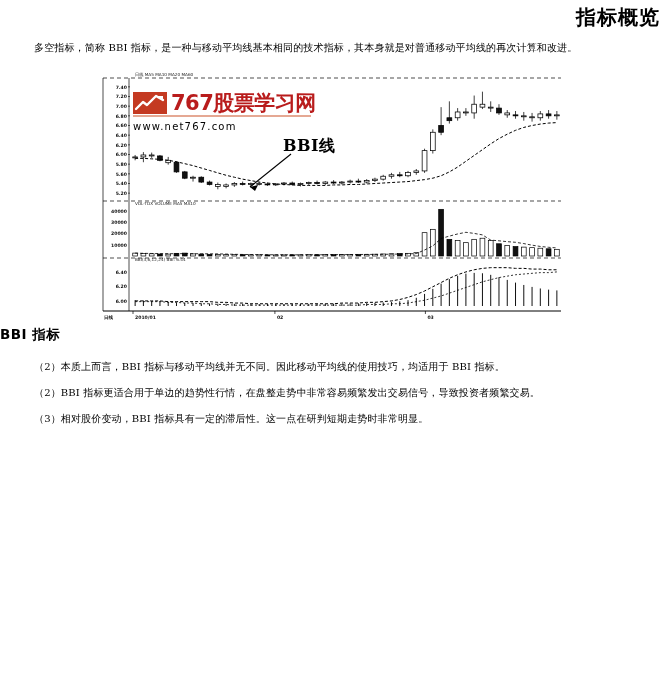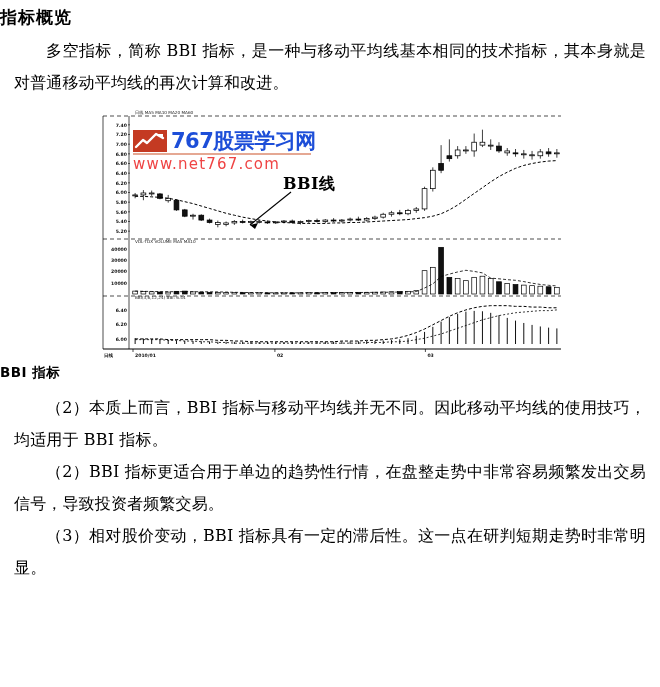--- a/index.html
+++ b/index.html
@@ -11,35 +11,35 @@
     width: 660px;
     height: 687px;
     position: relative;
     font-family: "DejaVu Serif", "Liberation Serif", serif;
     color: #000000;
     overflow: hidden;
   }
 
   
   .page-title {
-    text-align: left;
-    font-family: "DejaVu Sans", "Liberation Sans", sans-serif;
-    font-weight: bold;
-    font-size: 17px;
+    text-align: right;
+    font-family: "DejaVu Sans", "Liberation Sans", sans-serif;
+    font-weight: bold;
+    font-size: 20px;
     letter-spacing: 1px;
     margin: 6px 0 0 0;
     padding: 0;
     line-height: 22px;
   }
 
   
   .para {
     font-family: "DejaVu Serif", "Liberation Serif", serif;
-    font-size: 16px;
-    line-height: 32px;
+    font-size: 10px;
+    line-height: 26px;
     text-align: justify;
     text-justify: inter-ideograph;
     margin: 0;
     padding: 0 14px 0 14px;
     text-indent: 2em;
     letter-spacing: 0.15px;
   }
   .intro-block { margin-top: 7px; }
 
   
@@ -76,35 +76,35 @@
     background: #C43A22;
     position: relative;
     overflow: hidden;
     flex: 0 0 auto;
   }
   .wm-logo svg { display: block; }
   .wm-text {
     font-family: "DejaVu Sans", "Liberation Sans", sans-serif;
     font-weight: bold;
     font-size: 21px;
-    color: #1d4ed8;
+    color: #b91c1c;
     line-height: 22px;
     letter-spacing: -0.5px;
     white-space: nowrap;
   }
   .wm-rule {
     height: 2px;
     background: #E5A893;
     margin: 1px 0 1px 0;
     width: 178px;
   }
   .wm-url {
     font-family: "DejaVu Sans", "Liberation Sans", sans-serif;
-    font-size: 15px;
-    color: #ef4444;
+    font-size: 10px;
+    color: #000000;
     letter-spacing: 1.2px;
     line-height: 17px;
     white-space: nowrap;
   }
 
   
   .bbi-annot {
     position: absolute;
     left: 188px;
     top: 66px;

